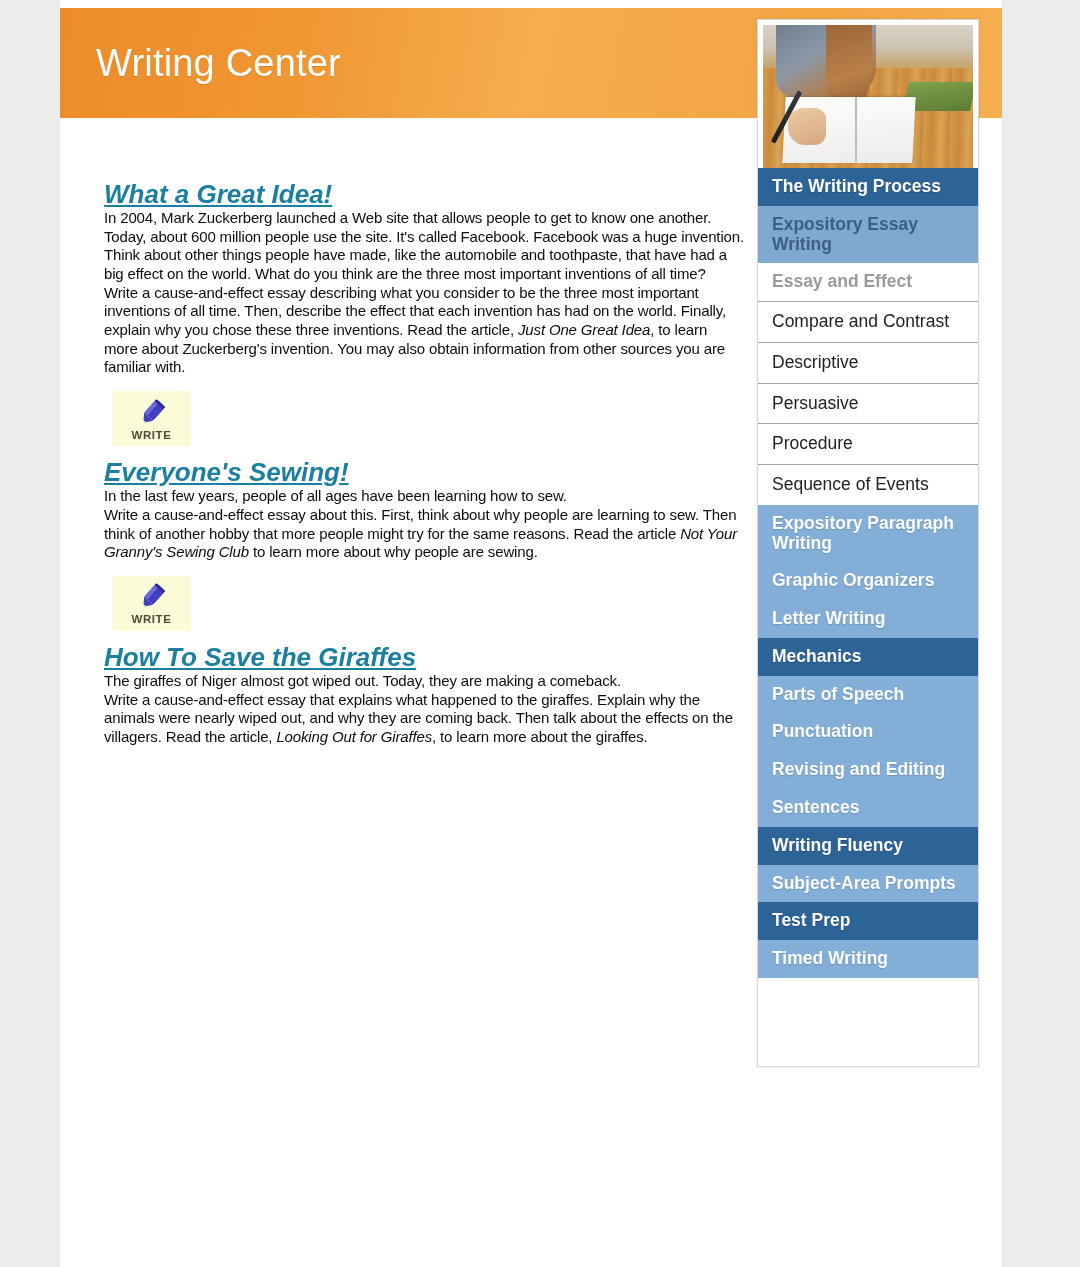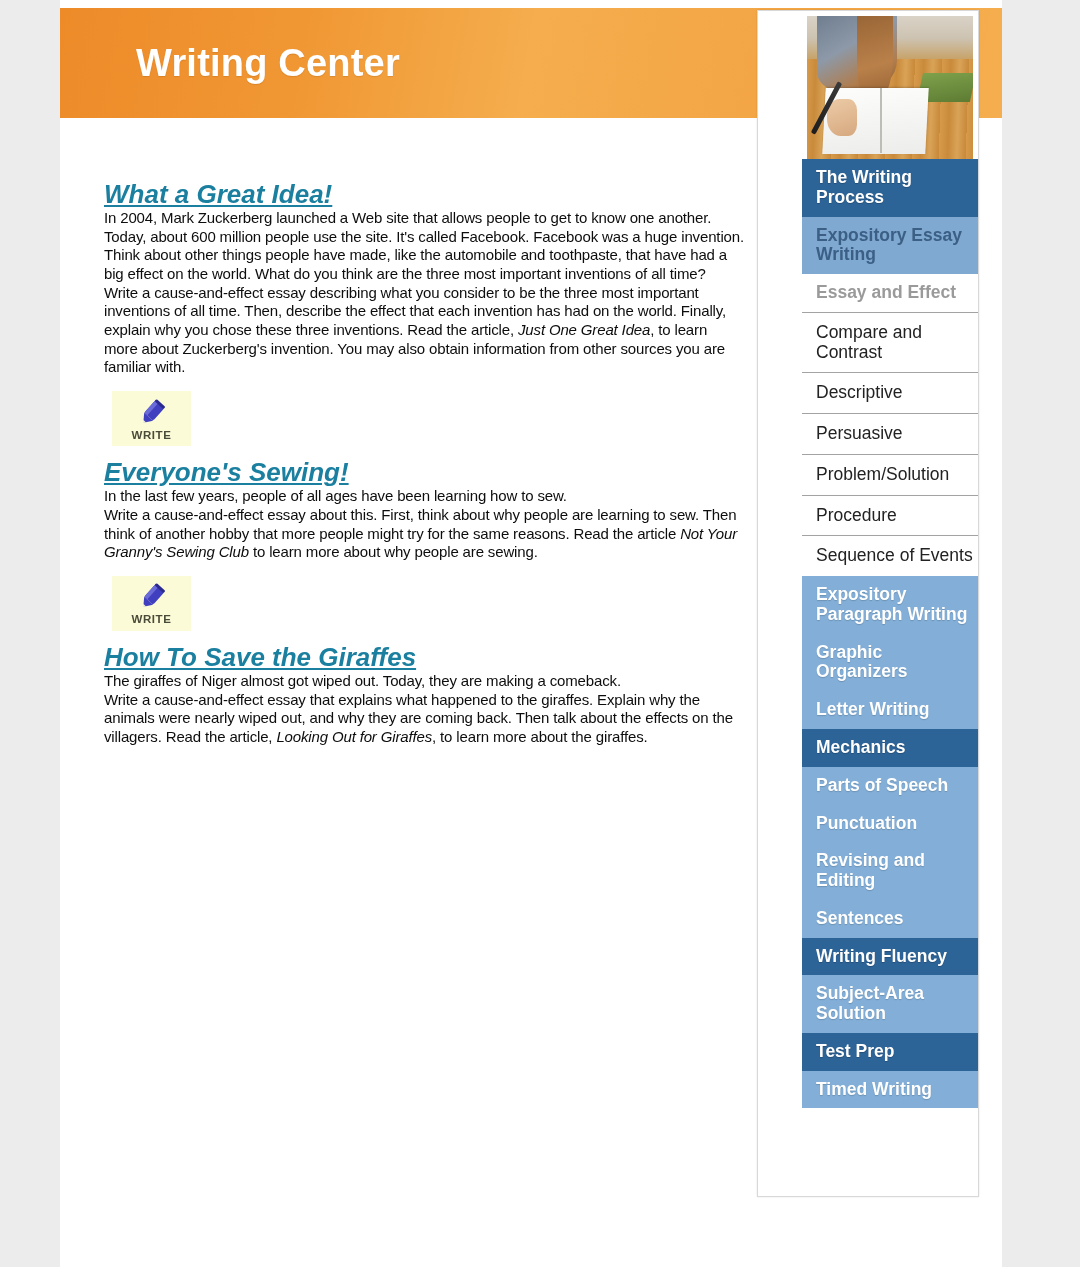--- a/index.html
+++ b/index.html
@@ -31,23 +31,23 @@
     top: 8px;
     width: 753px;
     height: 110px;
     background: linear-gradient(100deg, #ed8b29 0%, #f09733 32%, #f5ad4d 62%, #f3a443 100%);
     display: flex;
     align-items: center;
   }
   #site-title {
     color: #ffffff;
     font-size: 38px;
-    font-weight: bold;
+    font-weight: normal;
     letter-spacing: 0.2px;
-    margin-left: 76px;
+    margin-left: 36px;
     text-shadow: 0 1px 1px rgba(120,60,0,0.18);
   }
 
   
   #header-strip-right {
     position: absolute;
     left: 753px;
     top: 8px;
     width: 189px;
     height: 110px;
@@ -106,27 +106,26 @@
     font-weight: bold;
     color: #4b4b3a;
     letter-spacing: 0.6px;
     margin-top: 1px;
   }
 
   
   #sidebar {
     position: absolute;
     left: 697px;
-    top: 10px;
+    top: 19px;
     width: 222px;
     background: #ffffff;
     border: 1px solid #d8d8d8;
     box-sizing: border-box;
     box-shadow: 0 0 2px rgba(0,0,0,0.10);
-    padding-left: 44px;
   }
 
   #sidebar-photo {
     margin: 5px 5px 0 5px;
     height: 143px;
     position: relative;
     overflow: hidden;
     background: #c98f3c;
   }
   #sidebar-photo .photo-wood-top {
@@ -267,32 +266,31 @@
       <div class="photo-hand"></div>
       <div class="photo-pen"></div>
     </div>
     <div id="nav-list">
         <div class="nav-item section-dark">The Writing Process</div>
         <div class="nav-item section-active">Expository Essay Writing</div>
         <div class="nav-item sub-current">Essay and Effect</div>
         <div class="nav-item sub">Compare and Contrast</div>
         <div class="nav-item sub">Descriptive</div>
         <div class="nav-item sub">Persuasive</div>
-        <div class="nav-item sub">Problem/Solution</div>
         <div class="nav-item sub">Procedure</div>
         <div class="nav-item sub">Sequence of Events</div>
         <div class="nav-item section-light">Expository Paragraph Writing</div>
         <div class="nav-item section-light">Graphic Organizers</div>
         <div class="nav-item section-light">Letter Writing</div>
         <div class="nav-item section-dark">Mechanics</div>
         <div class="nav-item section-light">Parts of Speech</div>
         <div class="nav-item section-light">Punctuation</div>
         <div class="nav-item section-light">Revising and Editing</div>
         <div class="nav-item section-light">Sentences</div>
         <div class="nav-item section-dark">Writing Fluency</div>
-        <div class="nav-item section-light">Subject-Area Solution</div>
+        <div class="nav-item section-light">Subject-Area Prompts</div>
         <div class="nav-item section-dark">Test Prep</div>
         <div class="nav-item section-light">Timed Writing</div>
       </div>
     <div id="nav-tail"></div>
   </div>
 
 </div>
 
 </body></html>

